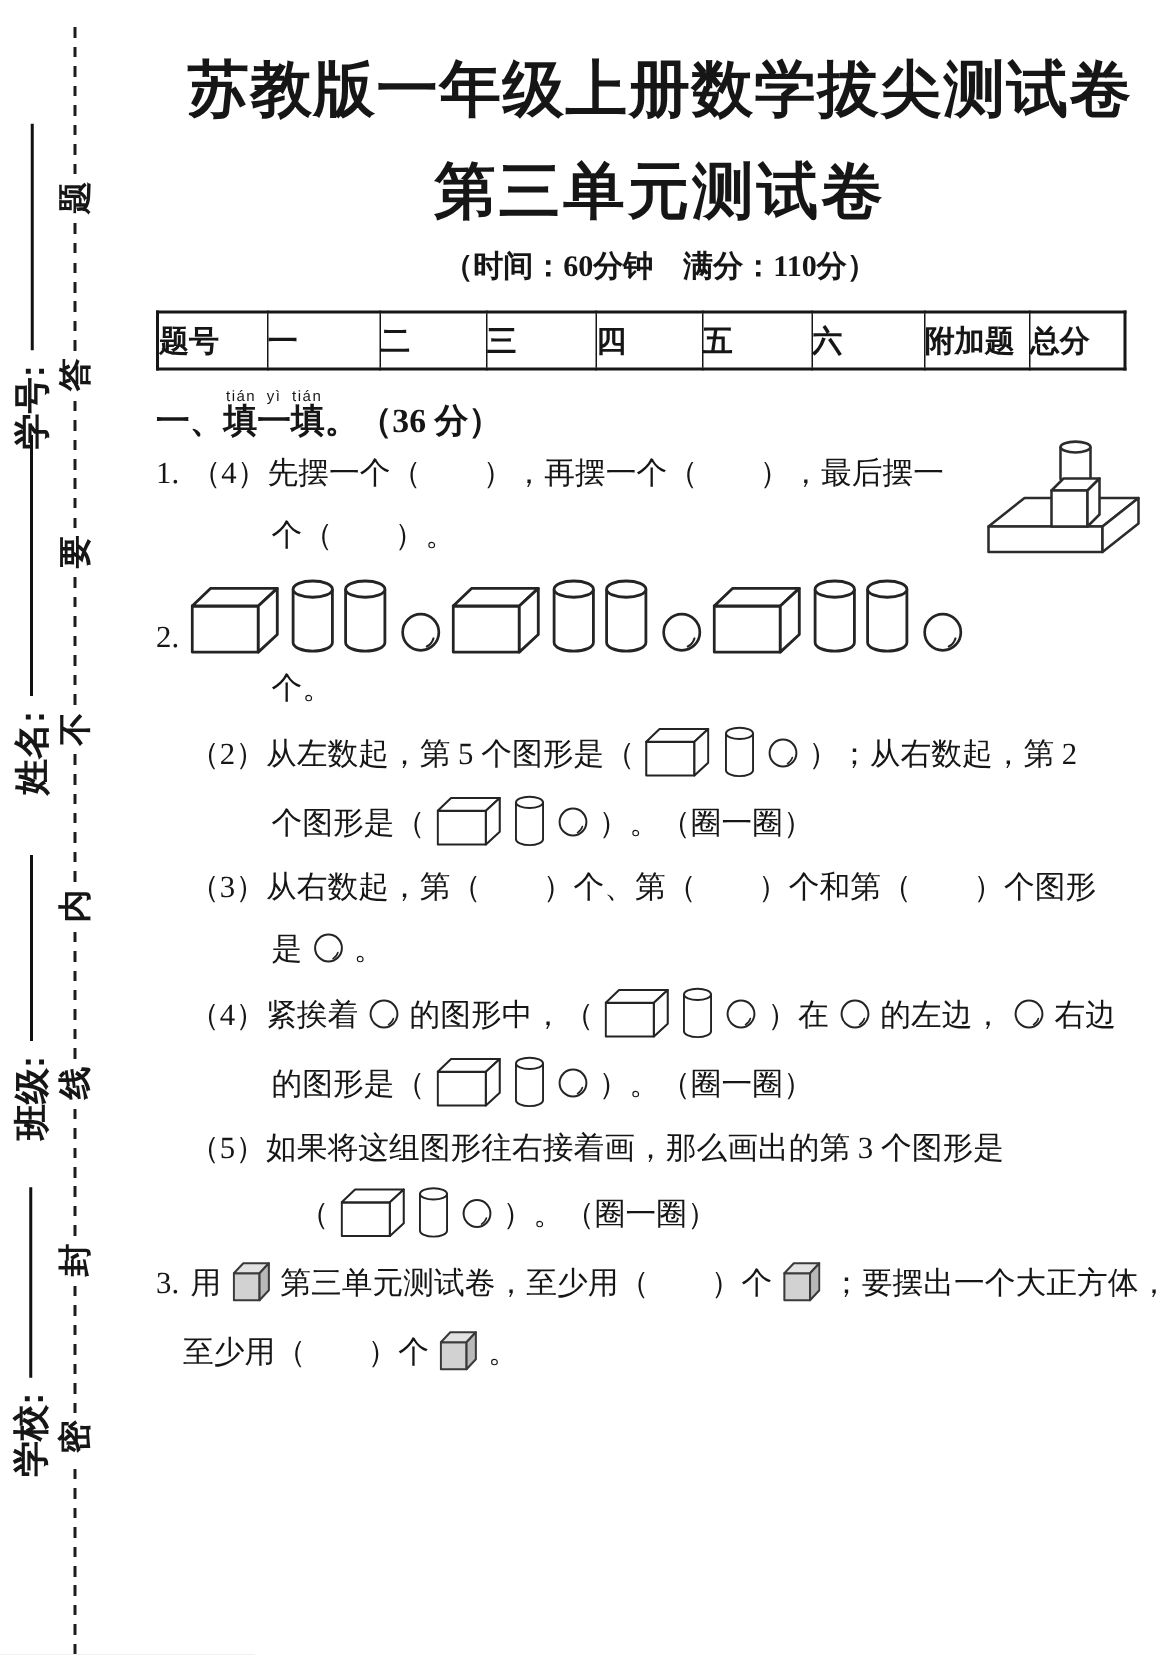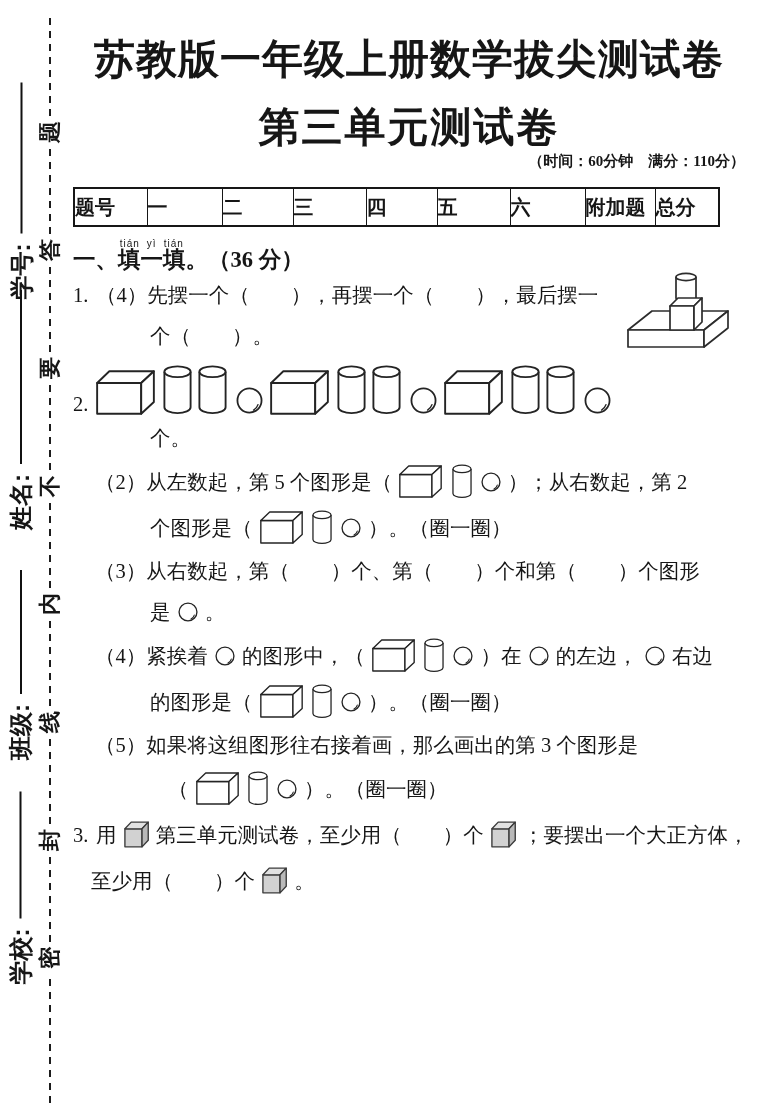--- a/index.html
+++ b/index.html
@@ -18,26 +18,26 @@
   .seal-line{
     position:absolute; left:-493px; top:547px; width:1086px; height:26px;
     display:flex; align-items:center; transform:rotate(-90deg);
   }
   .seal-line .dash{ flex:1; height:2.2px;
     background:repeating-linear-gradient(to right,#1c1c1c 0 7px,transparent 7px 13px); }
   .seal-line .dash.end1{ flex:1.5; }
   .seal-line .dash.end2{ flex:1.15; }
   .seal-char{ font-size:22px; font-weight:bold; margin:0 5px; font-family:"Liberation Sans",sans-serif; }
   
-  #main{ position:absolute; left:73px; top:0; width:672px; }
+  #main{ position:absolute; left:104px; top:0; width:672px; }
   .title{ font-family:"Liberation Sans",sans-serif; font-weight:900; font-size:41px;
           letter-spacing:1px; text-align:center; margin-top:34px; line-height:1.25; }
   .subtitle{ font-family:"Liberation Sans",sans-serif; font-weight:900; font-size:41px;
           letter-spacing:2px; text-align:center; margin-top:18px; line-height:1.2; }
-  .meta{ text-align:right; font-size:15px; font-weight:bold; }
+  .meta{ text-align:center; font-size:20px; font-weight:bold; margin-top:12px; }
   
   table.score{ border-collapse:collapse; table-layout:fixed; width:645px; margin-top:16px;
                border:2.6px solid #161616; }
   table.score td{ border:1.4px solid #161616; height:36px; text-align:left;
                font-family:"Liberation Sans",sans-serif; font-weight:bold; font-size:20px; padding:0; }
   td.thickL{ border-left:2.3px solid #161616; }
   
   .section-head{ margin-top:12px; font-size:22.5px; font-weight:bold; line-height:1.3; }
   .section-head rt{ font-size:10px; font-weight:normal; letter-spacing:1px;
                     font-family:"Liberation Sans",sans-serif; }

